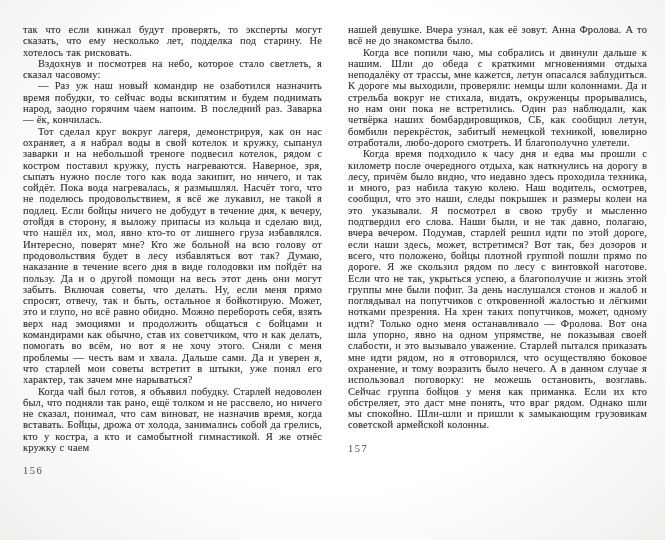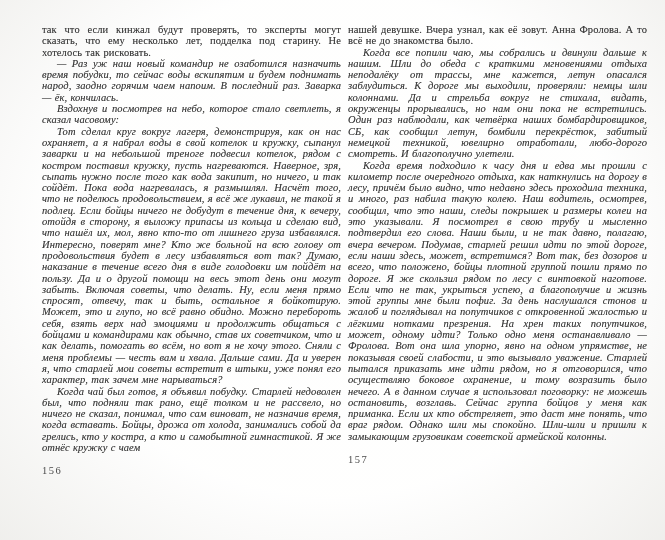--- a/index.html
+++ b/index.html
@@ -15,50 +15,50 @@
     color: var(--ink, #3c3c3c);
     background:
       radial-gradient(ellipse at 50% 45%, rgba(255,255,255,0.9) 60%, rgba(205,203,198,0.25) 100%),
       var(--paper, #fbfbf9);
   }
   .page {
     position: absolute;
     top: 24px;
     width: 299px;
   }
-  .page-left  { left: 42px; }
+  .page-left  { left: 23px; }
   .page-right { left: 348px; }
   .page p {
     margin: 0;
     font-size: 10.5px;
     line-height: 11.3px;
     text-align: justify;
     letter-spacing: 0.1px;
     word-spacing: 0.5px;
     text-shadow: 0 0 0.35px rgba(70,70,70,0.55);
   }
-  .page p.ind { text-indent: 15px; font-style: italic; }
+  .page p.ind { text-indent: 15px; }
   .pagenum {
     margin-top: 12px;
     text-align: left;
     font-size: 10.5px;
     letter-spacing: 1.5px;
     color: #4a4a4a;
   }
 </style>
 </head>
 <body>
 
 <div class="spread">
 
   <div class="page page-left">
     <div class="text-block">
       <p class="cont">так что если кинжал будут проверять, то эксперты могут сказать, что ему несколько лет, подделка под старину. Не хотелось так рисковать.</p>
+      <p class="ind">Вздохнув и посмотрев на небо, которое стало светлеть, я сказал часовому:</p>
       <p class="ind">— Раз уж наш новый командир не озаботился назначить время побудки, то сейчас воды вскипятим и будем поднимать народ, заодно горячим чаем напоим. В последний раз. Заварка — ёк, кончилась.</p>
-      <p class="ind">Вздохнув и посмотрев на небо, которое стало светлеть, я сказал часовому:</p>
       <p class="ind">Тот сделал круг вокруг лагеря, демонстрируя, как он нас охраняет, а я набрал воды в свой котелок и кружку, сыпанул заварки и на небольшой треноге подвесил котелок, рядом с костром поставил кружку, пусть нагреваются. Наверное, зря, сыпать нужно после того как вода закипит, но ничего, и так сойдёт. Пока вода нагревалась, я размышлял. Насчёт того, что не поделюсь продовольствием, я всё же лукавил, не такой я подлец. Если бойцы ничего не добудут в течение дня, к вечеру, отойдя в сторону, я выложу припасы из кольца и сделаю вид, что нашёл их, мол, явно кто-то от лишнего груза избавлялся. Интересно, поверят мне? Кто же больной на всю голову от продовольствия будет в лесу избавляться вот так? Думаю, наказание в течение всего дня в виде голодовки им пойдёт на пользу. Да и о другой помощи на весь этот день они могут забыть. Включая советы, что делать. Ну, если меня прямо спросят, отвечу, так и быть, остальное я бойкотирую. Может, это и глупо, но всё равно обидно. Можно перебороть себя, взять верх над эмоциями и продолжить общаться с бойцами и командирами как обычно, став их советчиком, что и как делать, помогать во всём, но вот я не хочу этого. Сняли с меня проблемы — честь вам и хвала. Дальше сами. Да и уверен я, что старлей мои советы встретит в штыки, уже понял его характер, так зачем мне нарываться?</p>
       <p class="ind">Когда чай был готов, я объявил побудку. Старлей недоволен был, что подняли так рано, ещё толком и не рассвело, но ничего не сказал, понимал, что сам виноват, не назначив время, когда вставать. Бойцы, дрожа от холода, занимались собой да грелись, кто у костра, а кто и самобытной гимнастикой. Я же отнёс кружку с чаем</p>
     </div>
     <div class="pagenum">156</div>
   </div>
 
   <div class="page page-right">
     <div class="text-block">
       <p class="cont">нашей девушке. Вчера узнал, как её зовут. Анна Фролова. А то всё не до знакомства было.</p>
       <p class="ind">Когда все попили чаю, мы собрались и двинули дальше к нашим. Шли до обеда с краткими мгновениями отдыха неподалёку от трассы, мне кажется, летун опасался заблудиться. К дороге мы выходили, проверяли: немцы шли колоннами. Да и стрельба вокруг не стихала, видать, окруженцы прорывались, но нам они пока не встретились. Один раз наблюдали, как четвёрка наших бомбардировщиков, СБ, как сообщил летун, бомбили перекрёсток, забитый немецкой техникой, ювелирно отработали, любо-дорого смотреть. И благополучно улетели.</p>

